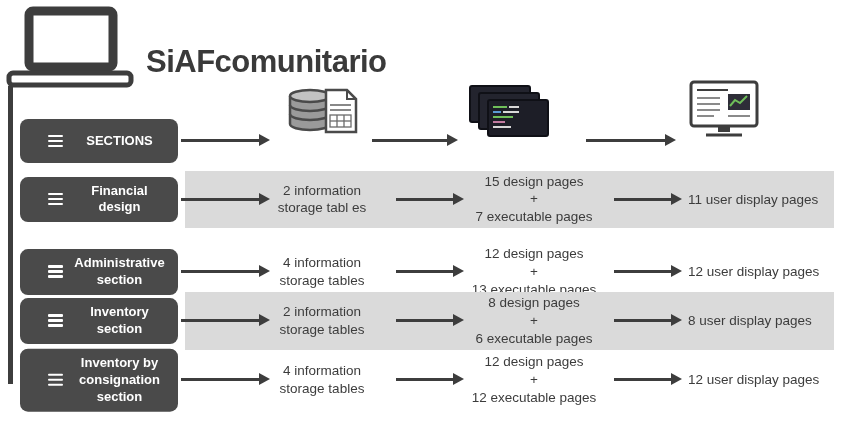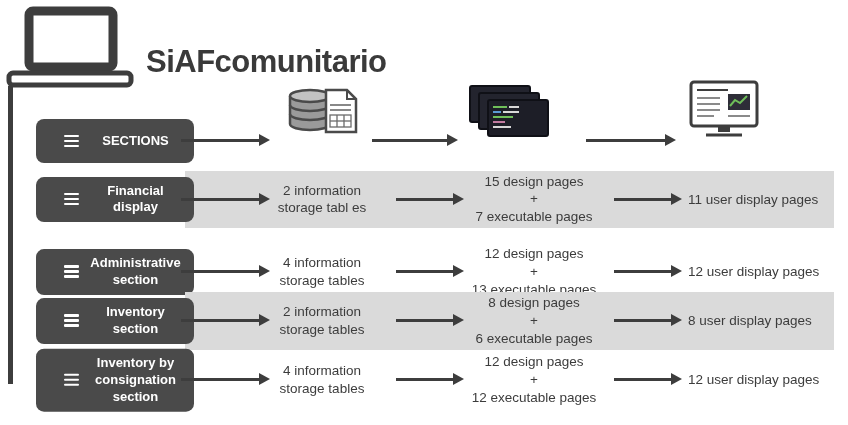--- a/index.html
+++ b/index.html
@@ -23,21 +23,21 @@
   .r0{top:171px;height:57px;}
   .r1{top:244px;height:56px;}
   .r2{top:292px;height:58px;}
   .r3{top:347px;height:66px;}
   .band{position:absolute;left:185px;right:14px;top:0;bottom:0;background:#dadada;}
 
   .box{
     position:absolute;left:20px;width:158px;box-sizing:border-box;
     background:#4a4a4a;border-radius:8px;color:#fff;
     display:flex;align-items:center;gap:8px;padding:6px 10px 6px 28px;
-    top:50%;transform:translateY(-50%);min-height:44px;margin-left:16px;
+    top:50%;transform:translateY(-50%);min-height:44px;
   }
   .row-head .box{top:0;transform:none;height:44px;}
   .box .label{
     flex:1;text-align:center;font-weight:700;font-size:13px;line-height:1.3;
     white-space:pre-line;
   }
   .burger{position:relative;width:15px;height:13px;flex:0 0 15px;}
   .burger::before{
     content:"";position:absolute;left:0;top:0;width:15px;height:2.5px;background:#fff;
     border-radius:1px;box-shadow:0 5px 0 #fff,0 10px 0 #fff;
@@ -130,21 +130,21 @@
     <div class="arrow a1"></div>
     <div class="arrow h2"></div>
     <div class="arrow h3"></div>
   </div>
 
   <div class="row r0">
     <div class="band"></div>
     <div class="box">
       <span class="burger"></span>
       <span class="label">Financial
-display</span>
+design</span>
     </div>
     <div class="arrow a1"></div>
     <div class="coltext col-storage">2 information
 storage tabl es</div>
     <div class="arrow a2"></div>
     <div class="coltext col-design">15 design pages
 +
 7 executable pages</div>
     <div class="arrow a3"></div>
     <div class="coltext col-display">11 user display pages</div>

